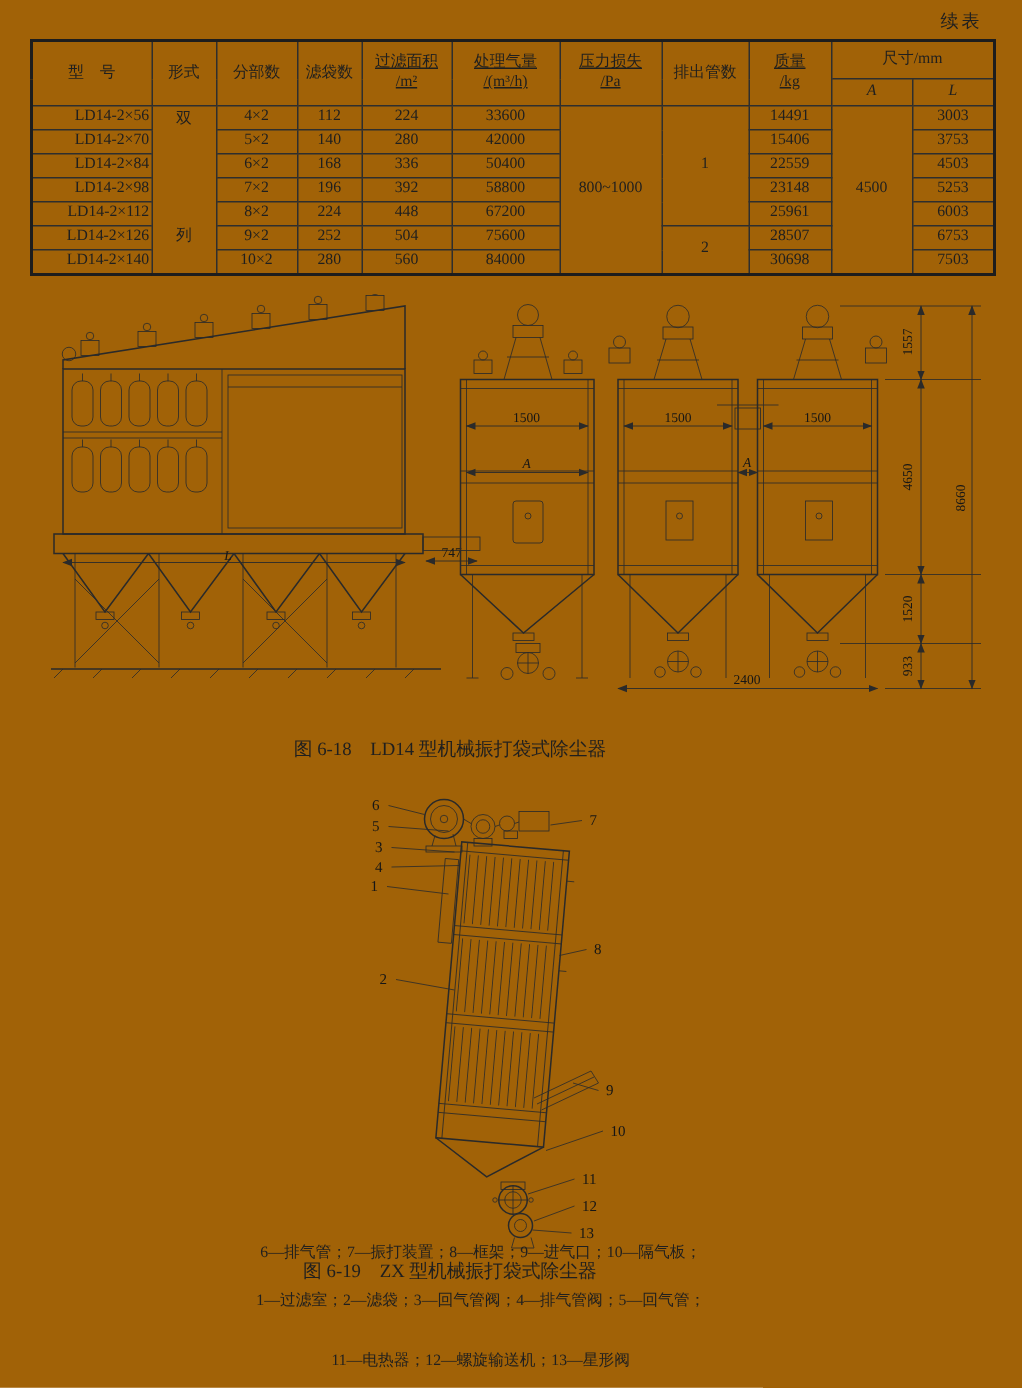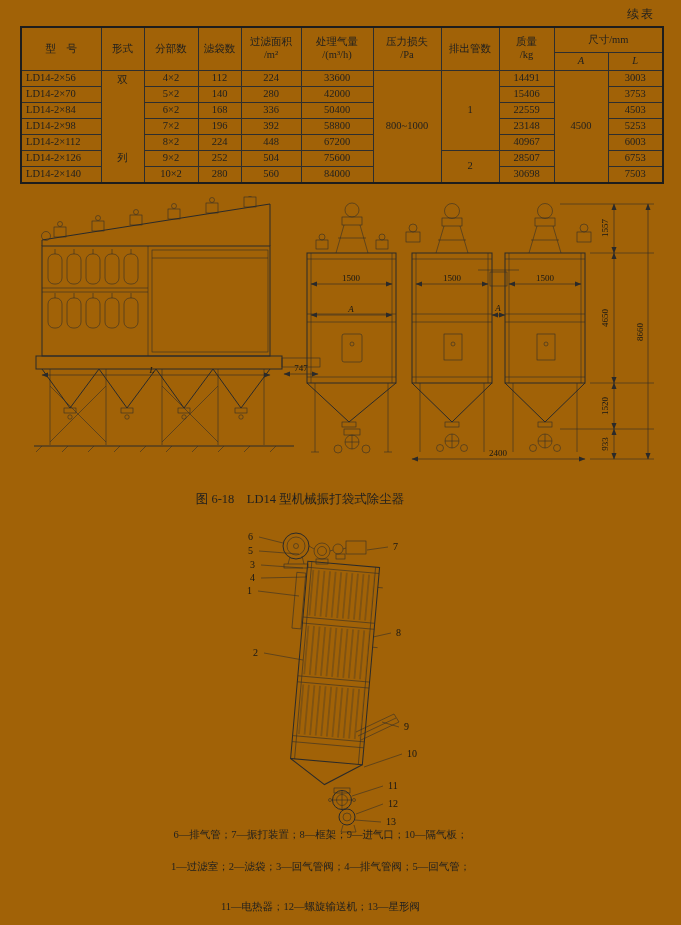--- a/index.html
+++ b/index.html
@@ -17,27 +17,27 @@
     border-collapse:collapse; table-layout:fixed;
     border:2px solid #1d1d1d; font-size:10.5px;
   }
   .spec th, .spec td {
     border:1px solid #2e2e2e; font-weight:normal; text-align:center;
     vertical-align:middle; padding:0 1px; line-height:1.15; height:15px;
     overflow:hidden; white-space:nowrap;
   }
   .spec thead tr.h1 th { height:24px; }
   .spec thead tr.h2 th { height:17px; }
-  .spec td.model { text-align:left; padding-left:4px; }
+  .spec td.model { text-align:right; padding-left:4px; }
   .spec .it { font-style:italic; }
   .form-cell { position:relative; }
   .form-cell span { position:absolute; left:0; right:0; text-align:center; }
   .form-top { top:3px; }
   .form-bottom { bottom:18px; }
-  .hdr2 div { line-height:1.2; }
+  .hdr2 div { line-height:1.2;text-decoration:underline; }
 
   
   svg { position:absolute; left:0; }
   #fig1 { top:196px; }
   #fig2 { top:524px; }
   .ln { stroke:#2a2a2a; stroke-width:1; fill:none; }
   .tn { stroke:#2a2a2a; stroke-width:0.55; fill:none; }
   .dm { stroke:#2a2a2a; stroke-width:0.6; fill:none; }
   svg text { font-family:"Liberation Serif", serif; fill:#161616; }
   .dimtxt { font-size:9px; }
@@ -144,21 +144,21 @@
         <td>58800</td>
         <td>23148</td>
         <td>5253</td>
       </tr>
       <tr>
         <td class="model">LD14-2×112</td>
         <td>8×2</td>
         <td>224</td>
         <td>448</td>
         <td>67200</td>
-        <td>40967</td>
+        <td>25961</td>
         <td>6003</td>
       </tr>
       <tr>
         <td class="model">LD14-2×126</td>
         <td>9×2</td>
         <td>252</td>
         <td>504</td>
         <td>75600</td>
         <td rowspan="2">2</td>
         <td>28507</td>
@@ -394,18 +394,19 @@
       <text class="calltxt" x="407" y="233" text-anchor="start">10</text>
       <path class="tn" d="M383,262 L352,272"></path>
       <text class="calltxt" x="388" y="265" text-anchor="start">11</text>
       <path class="tn" d="M383,280 L356,290"></path>
       <text class="calltxt" x="388" y="283" text-anchor="start">12</text>
       <path class="tn" d="M381,298 L355,296"></path>
       <text class="calltxt" x="386" y="301" text-anchor="start">13</text>
     </g>
   </svg>
 
+  <div class="caption" id="cap2">图 6-19　ZX 型机械振打袋式除尘器</div>
 
   <div class="parts" id="pl1">1—过滤室；2—滤袋；3—回气管阀；4—排气管阀；5—回气管；</div>
   <div class="parts" id="pl2">6—排气管；7—振打装置；8—框架；9—进气口；10—隔气板；</div>
   <div class="parts" id="pl3">11—电热器；12—螺旋输送机；13—星形阀</div>
 
 </div>
 
 </body></html>

